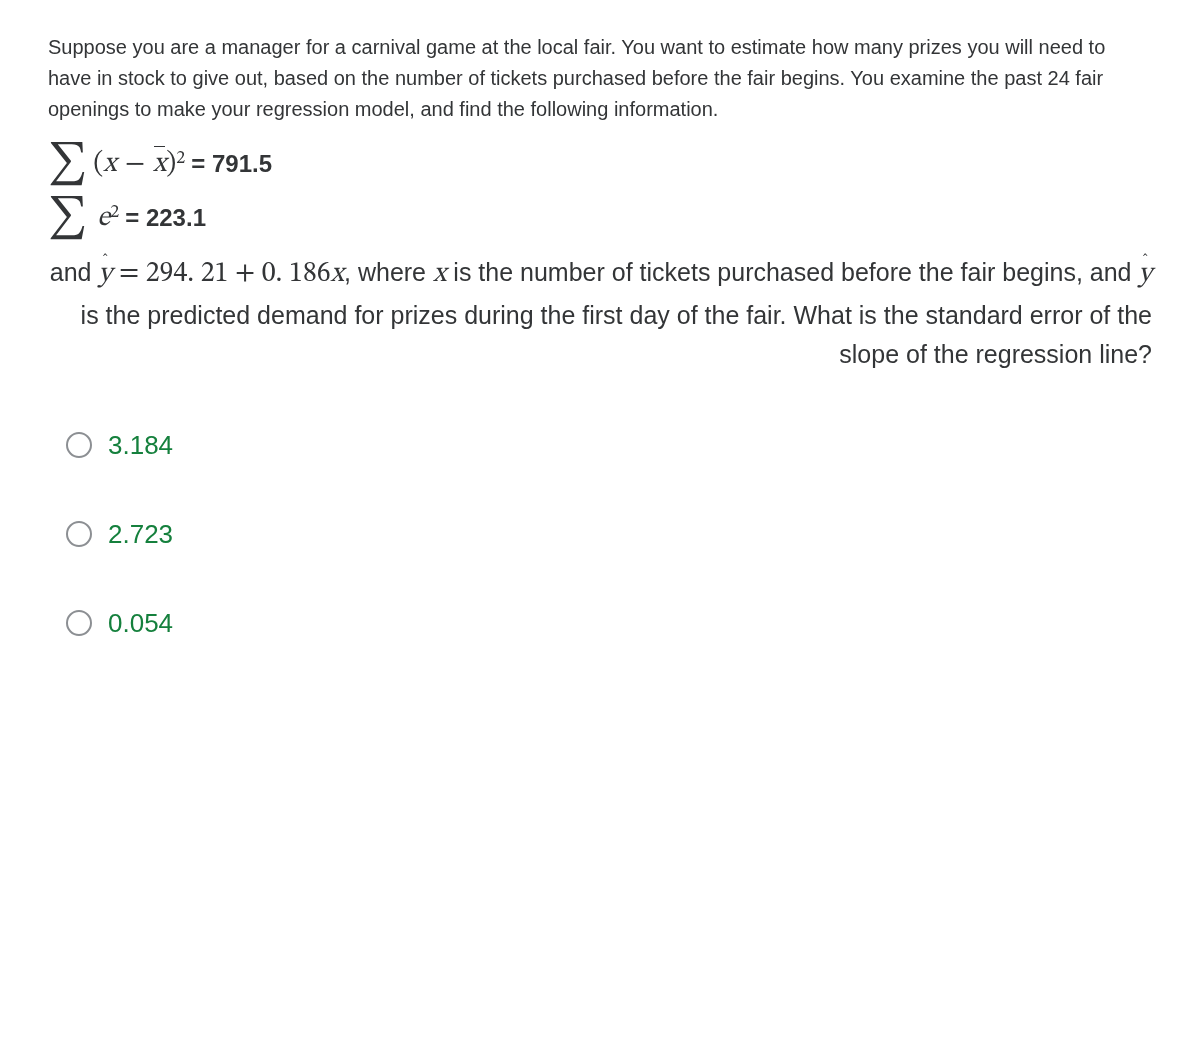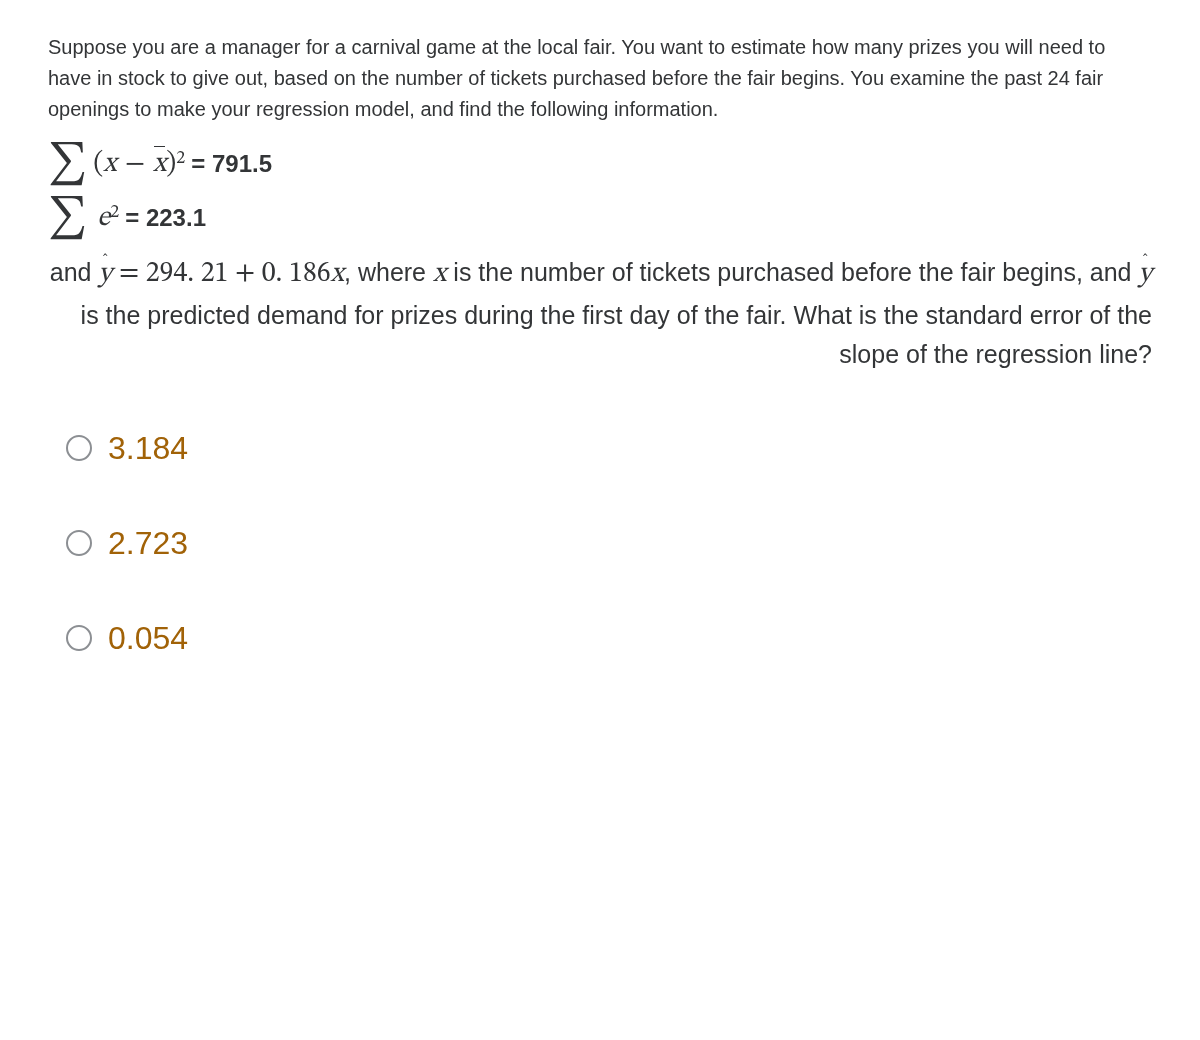--- a/index.html
+++ b/index.html
@@ -101,22 +101,22 @@
   .radio {
     width: 26px;
     height: 26px;
     border: 2px solid #8c8f93;
     border-radius: 50%;
     margin-right: 16px;
     flex-shrink: 0;
     box-sizing: border-box;
   }
   .option-label {
-    font-size: 32px;
-    color: #a16207;
+    font-size: 26px;
+    color: #15803d;
   }
 </style>
 </head>
 <body>
 
 <div class="page">
 
   <div class="prompt-text">Suppose you are a manager for a carnival game at the local fair. You want to estimate how many prizes you will need to have in stock to give out, based on the number of tickets purchased before the fair begins. You examine the past 24 fair openings to make your regression model, and find the following information.</div>
 
   <div class="math-row">

